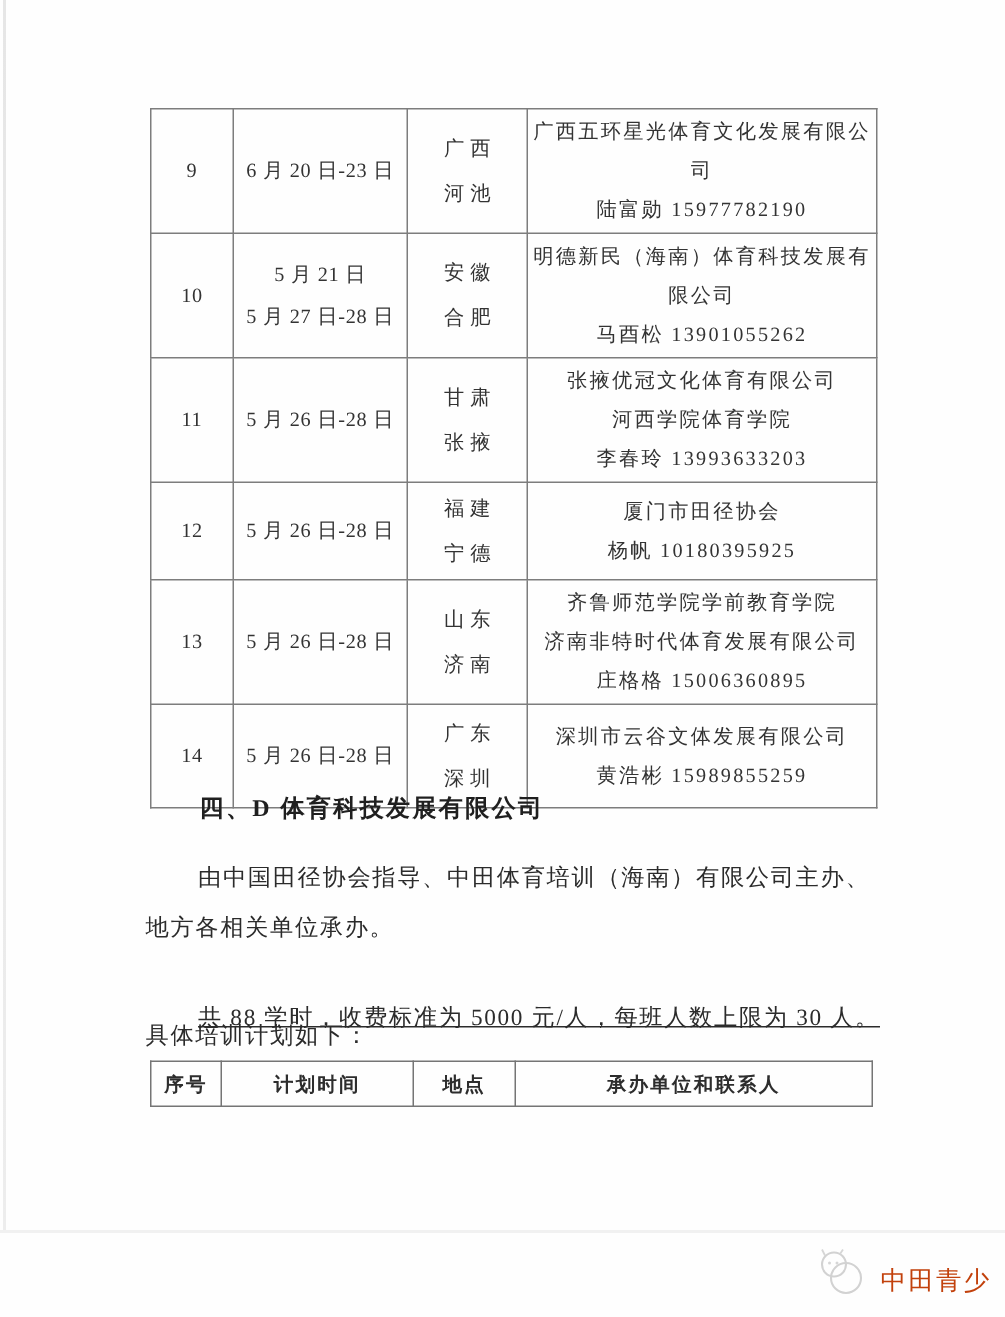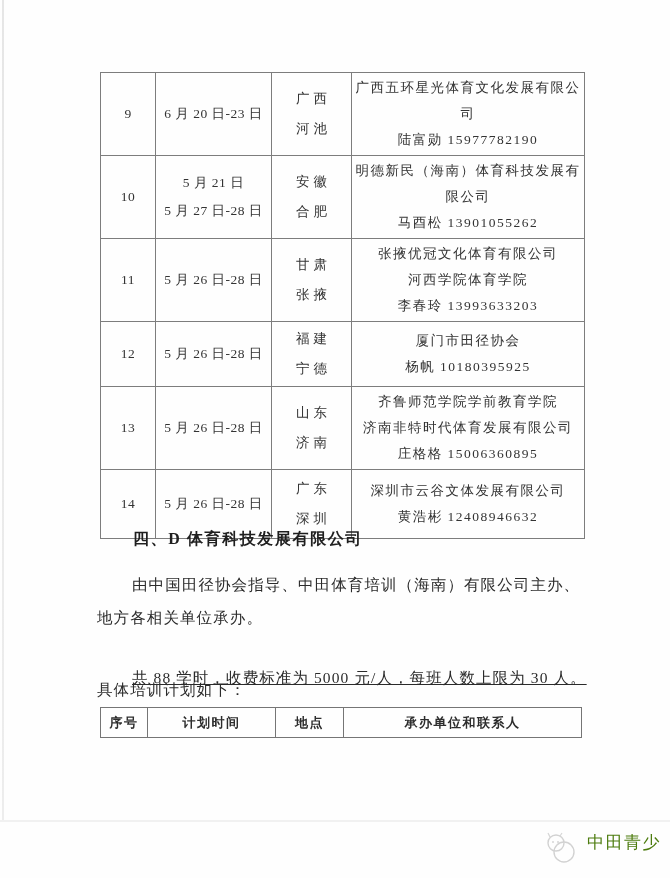--- a/index.html
+++ b/index.html
@@ -71,22 +71,22 @@
     text-align: center;
     vertical-align: middle;
     font-weight: bold;
     letter-spacing: 1.5px;
     margin-top: 28px;
   }
 
   
   .watermark {
     position: absolute; left: 543px; top: 831px;
-    display: flex; align-items: flex-start;
-    color: #4d7c0f;
+    display: flex; align-items: flex-end;
+    color: #c2410c;
   }
   .wm-icon { width: 38px; height: 34px; }
   .wm-text {
     font-size: 17px; letter-spacing: 1.5px; margin-left: 6px;
     font-family: "Liberation Sans", "DejaVu Sans", sans-serif;
     text-shadow: 0.5px 0.5px 0 #ffffff;
   }
 </style>
 </head>
 <body>
@@ -181,21 +181,21 @@
         <td class="c-no">14</td>
         <td class="c-date">
           <div class="cell-line">5 月 26 日-28 日</div>
         </td>
         <td class="c-loc">
           <div class="cell-line">广东</div>
           <div class="cell-line">深圳</div>
         </td>
         <td class="c-org">
           <div class="cell-line">深圳市云谷文体发展有限公司</div>
-          <div class="cell-line">黄浩彬 12408946632</div>
+          <div class="cell-line">黄浩彬 15989855259</div>
         </td>
       </tr>
     </tbody>
   </table>
 
   <div class="txt sec-title">四、D 体育科技发展有限公司</div>
   <div class="txt body-line p1l1">由中国田径协会指导、中田体育培训（海南）有限公司主办、</div>
   <div class="txt body-line p1l2">地方各相关单位承办。</div>
   <div class="txt body-line p2l1">共 88 学时，收费标准为 5000 元/人，每班人数上限为 30 人。</div>
   <div class="txt body-line p2l2">具体培训计划如下：</div>

